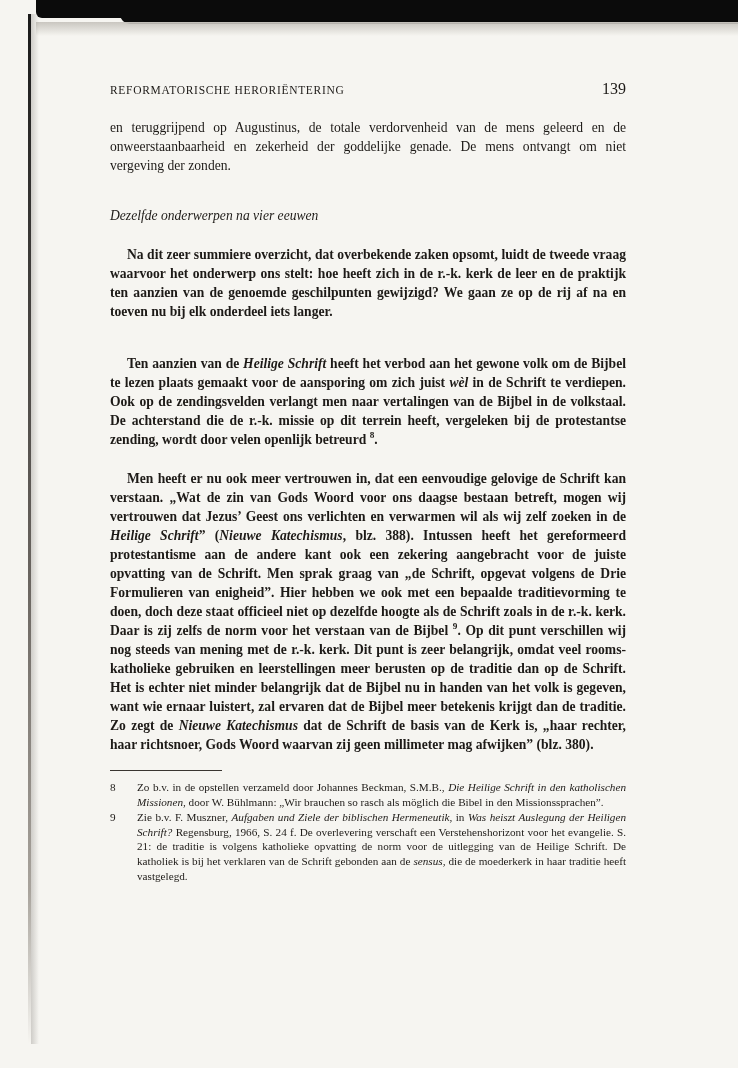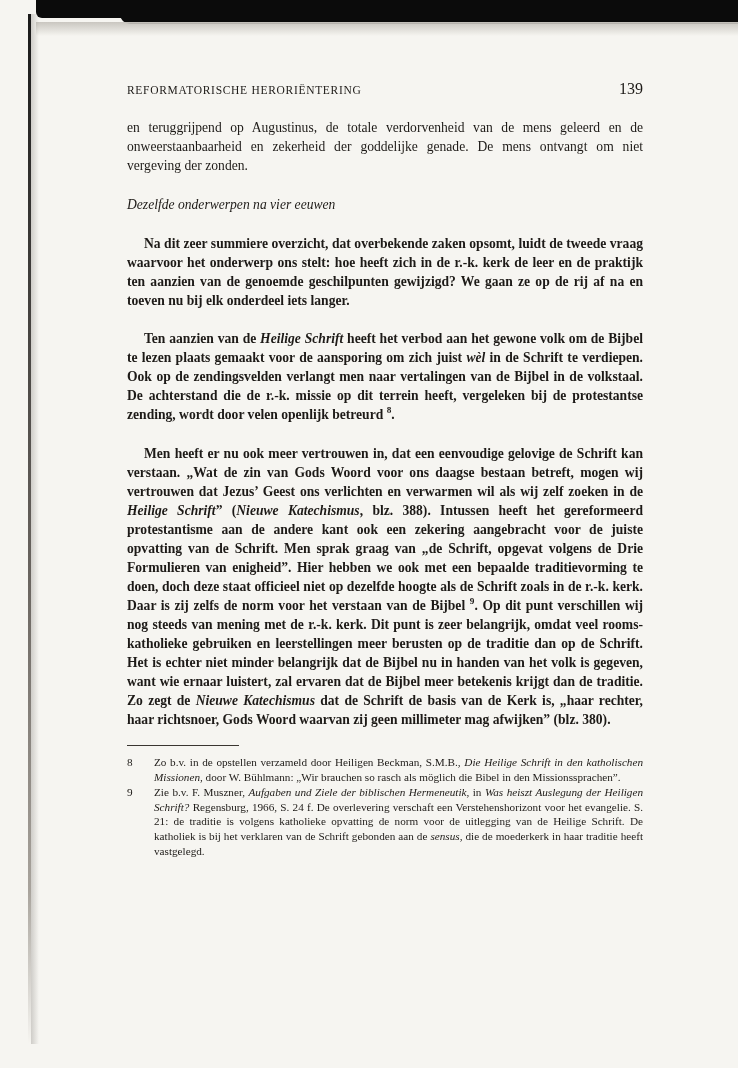--- a/index.html
+++ b/index.html
@@ -30,42 +30,42 @@
   .scan-left {
     position: absolute; top: 14px; left: 28px; width: 3px; height: 1030px;
     background: linear-gradient(#1a1a1a, #6a6560 55%, #a8a39c 85%, rgba(246,245,241,0));
   }
   .scan-left-soft {
     position: absolute; top: 14px; left: 31px; width: 8px; height: 1030px;
     background: linear-gradient(to right, rgba(90,85,80,0.25), rgba(246,245,241,0));
   }
 
   .content {
-    position: absolute; top: 80px; left: 127px; width: 516px;
+    position: absolute; top: 80px; left: 110px; width: 516px;
   }
 
   .running-header {
     display: flex; justify-content: space-between; align-items: baseline;
     font-size: 11.5px; letter-spacing: 0.7px;
     margin-bottom: 18px;
   }
   .running-header .pagenum { letter-spacing: 0; font-size: 16px; }
 
   .para {
     font-size: 13.6px; line-height: 19px;
     text-align: justify;
     margin-top: 20px;
   }
   .para.indent { text-indent: 17px; font-weight: bold; }
-  .para.spaced { margin-top: 19px; }
+  .para.spaced { margin-top: 33px; }
 
   .section-heading {
     font-style: italic; font-weight: normal;
     font-size: 13.6px; line-height: 19px;
-    margin-top: 20px; margin-bottom: 14px;
+    margin-top: 31px; margin-bottom: 14px;
   }
 
   sup { font-size: 0.68em; line-height: 0; vertical-align: super; }
 
   .footnote-rule {
     margin-top: 16px;
     width: 112px; border-top: 1px solid #3a3631;
   }
   .footnotes { margin-top: 9px; }
   .footnote {
@@ -102,21 +102,21 @@
 
     <p class="para indent spaced"><span>Ten aanzien van de </span><i>Heilige Schrift</i><span> heeft het verbod aan het gewone volk om de Bijbel te lezen plaats gemaakt voor de aansporing om zich juist </span><i>wèl</i><span> in de Schrift te verdiepen. Ook op de zendingsvelden verlangt men naar vertalingen van de Bijbel in de volkstaal. De achterstand die de r.-k. missie op dit terrein heeft, vergeleken bij de protestantse zending, wordt door velen openlijk betreurd </span><sup>8</sup><span>.</span></p>
 
     <p class="para indent"><span>Men heeft er nu ook meer vertrouwen in, dat een eenvoudige gelovige de Schrift kan verstaan. „Wat de zin van Gods Woord voor ons daagse bestaan betreft, mogen wij vertrouwen dat Jezus’ Geest ons verlichten en verwarmen wil als wij zelf zoeken in de </span><i>Heilige Schrift</i><span>” (</span><i>Nieuwe Katechismus</i><span>, blz. 388). Intussen heeft het gereformeerd protestantisme aan de andere kant ook een zekering aangebracht voor de juiste opvatting van de Schrift. Men sprak graag van „de Schrift, opgevat volgens de Drie Formulieren van enigheid”. Hier hebben we ook met een bepaalde traditievorming te doen, doch deze staat officieel niet op dezelfde hoogte als de Schrift zoals in de r.-k. kerk. Daar is zij zelfs de norm voor het verstaan van de Bijbel </span><sup>9</sup><span>. Op dit punt verschillen wij nog steeds van mening met de r.-k. kerk. Dit punt is zeer belangrijk, omdat veel rooms-katholieke gebruiken en leerstellingen meer berusten op de traditie dan op de Schrift. Het is echter niet minder belangrijk dat de Bijbel nu in handen van het volk is gegeven, want wie ernaar luistert, zal ervaren dat de Bijbel meer betekenis krijgt dan de traditie. Zo zegt de </span><i>Nieuwe Katechismus</i><span> dat de Schrift de basis van de Kerk is, „haar rechter, haar richtsnoer, Gods Woord waarvan zij geen millimeter mag afwijken” (blz. 380).</span></p>
 
     <div class="footnote-rule"></div>
 
     <div class="footnotes">
         <div class="footnote">
           <span class="fn-num">8</span>
-          <div class="fn-text"><span>Zo b.v. in de opstellen verzameld door Heiligen Beckman, S.M.B., </span><i>Die Heilige Schrift in den katholischen Missionen</i><span>, door W. Bühlmann: „Wir brauchen so rasch als möglich die Bibel in den Missionssprachen”.</span></div>
+          <div class="fn-text"><span>Zo b.v. in de opstellen verzameld door Johannes Beckman, S.M.B., </span><i>Die Heilige Schrift in den katholischen Missionen</i><span>, door W. Bühlmann: „Wir brauchen so rasch als möglich die Bibel in den Missionssprachen”.</span></div>
         </div>
         <div class="footnote">
           <span class="fn-num">9</span>
           <div class="fn-text"><span>Zie b.v. F. Muszner, </span><i>Aufgaben und Ziele der biblischen Hermeneutik</i><span>, in </span><i>Was heiszt Auslegung der Heiligen Schrift?</i><span> Regensburg, 1966, S. 24 f. De overlevering verschaft een Verstehenshorizont voor het evangelie. S. 21: de traditie is volgens katholieke opvatting de norm voor de uitlegging van de Heilige Schrift. De katholiek is bij het verklaren van de Schrift gebonden aan de </span><i>sensus</i><span>, die de moederkerk in haar traditie heeft vastgelegd.</span></div>
         </div>
       </div>
 
   </div>
 </div>
 

